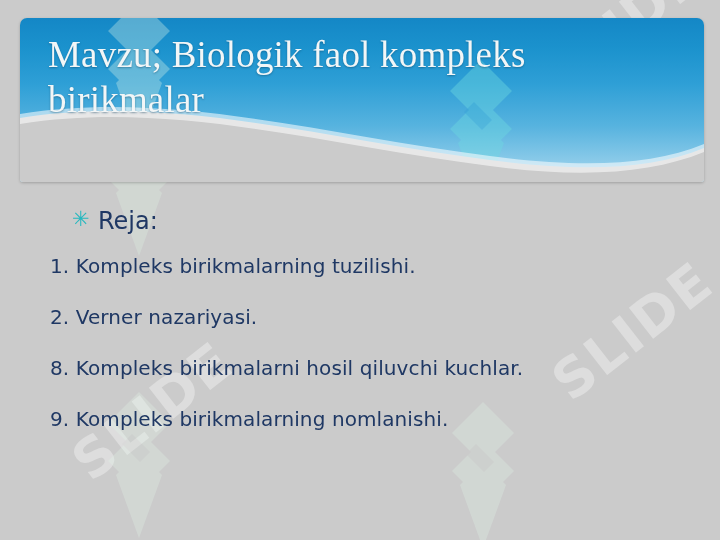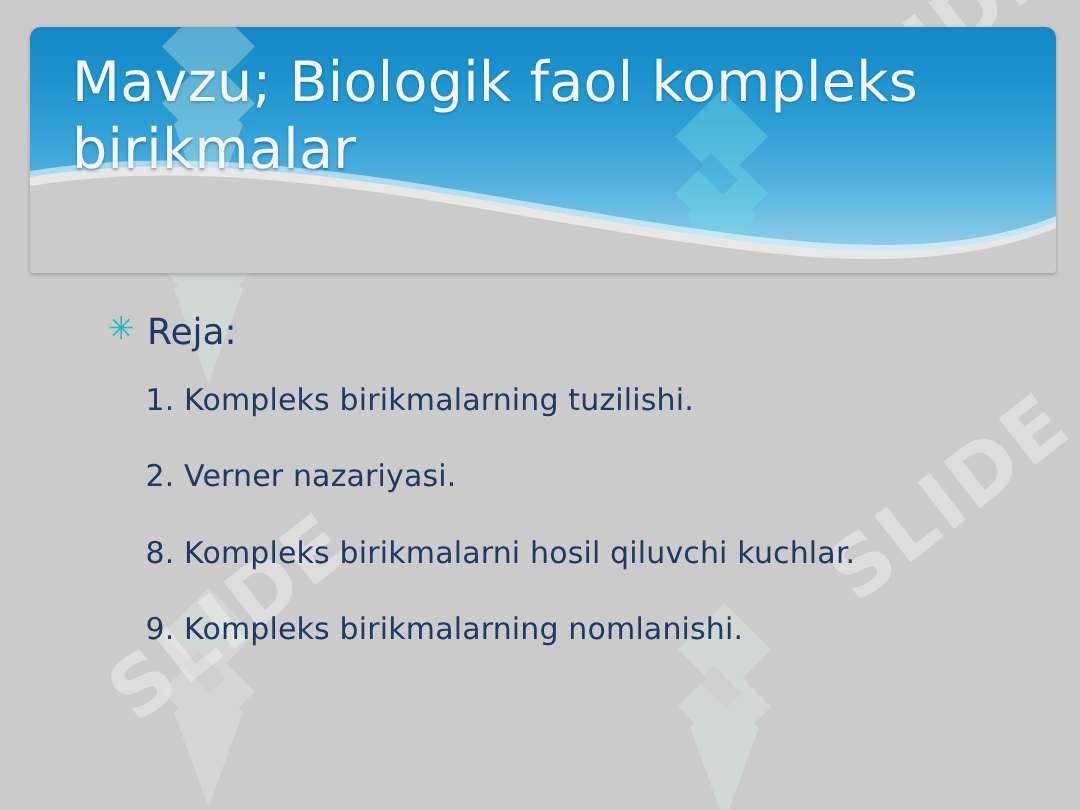--- a/index.html
+++ b/index.html
@@ -52,20 +52,21 @@
     overflow: hidden;
     z-index: 3;
     background: linear-gradient(to bottom,
                 #1487c6 0%,
                 #1b92cd 18%,
                 #2e9fd6 40%,
                 #57b3df 66%,
                 #8ccbe9 88%,
                 #b4deef 100%);
     box-shadow: 0 1px 3px rgba(0,0,0,0.22);
+    font-family: Liberation Serif, serif;
   }
   
   .banner-wm {
     position: absolute;
     inset: 0;
     pointer-events: none;
   }
   .banner-wm .wm-logo { opacity: 0.38; }
 
   .banner-wave {
@@ -117,21 +118,21 @@
     line-height: 18px;
     text-align: center;
   }
   .reja-label {
     margin-left: 26px;
     font-size: 24px;
     color: #1f3864;
     line-height: 26px;
   }
   .plan-item {
-    padding-left: 97px;
+    padding-left: 50px;
     font-size: 20px;
     color: #1f3864;
     height: 51px;
     line-height: 26px;
     letter-spacing: 0.1px;
   }
 </style>
 </head>
 <body>
 

